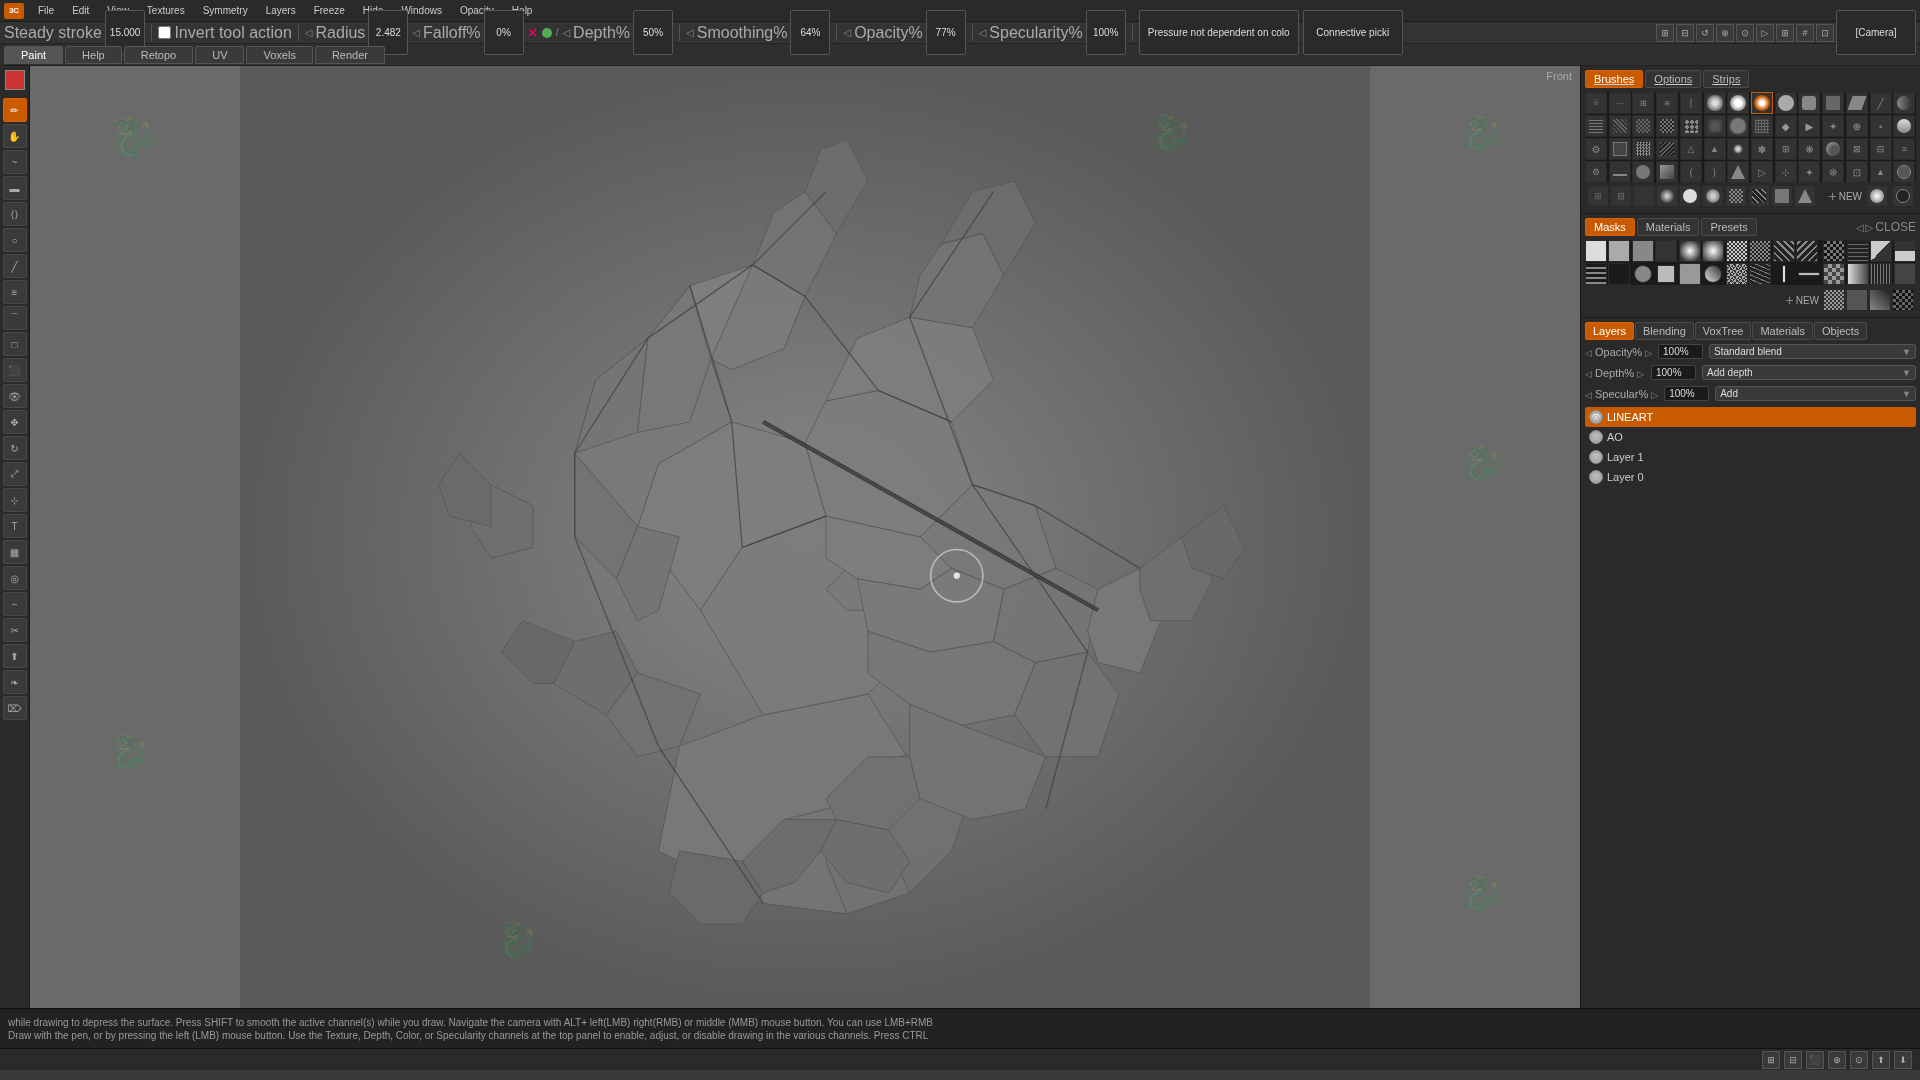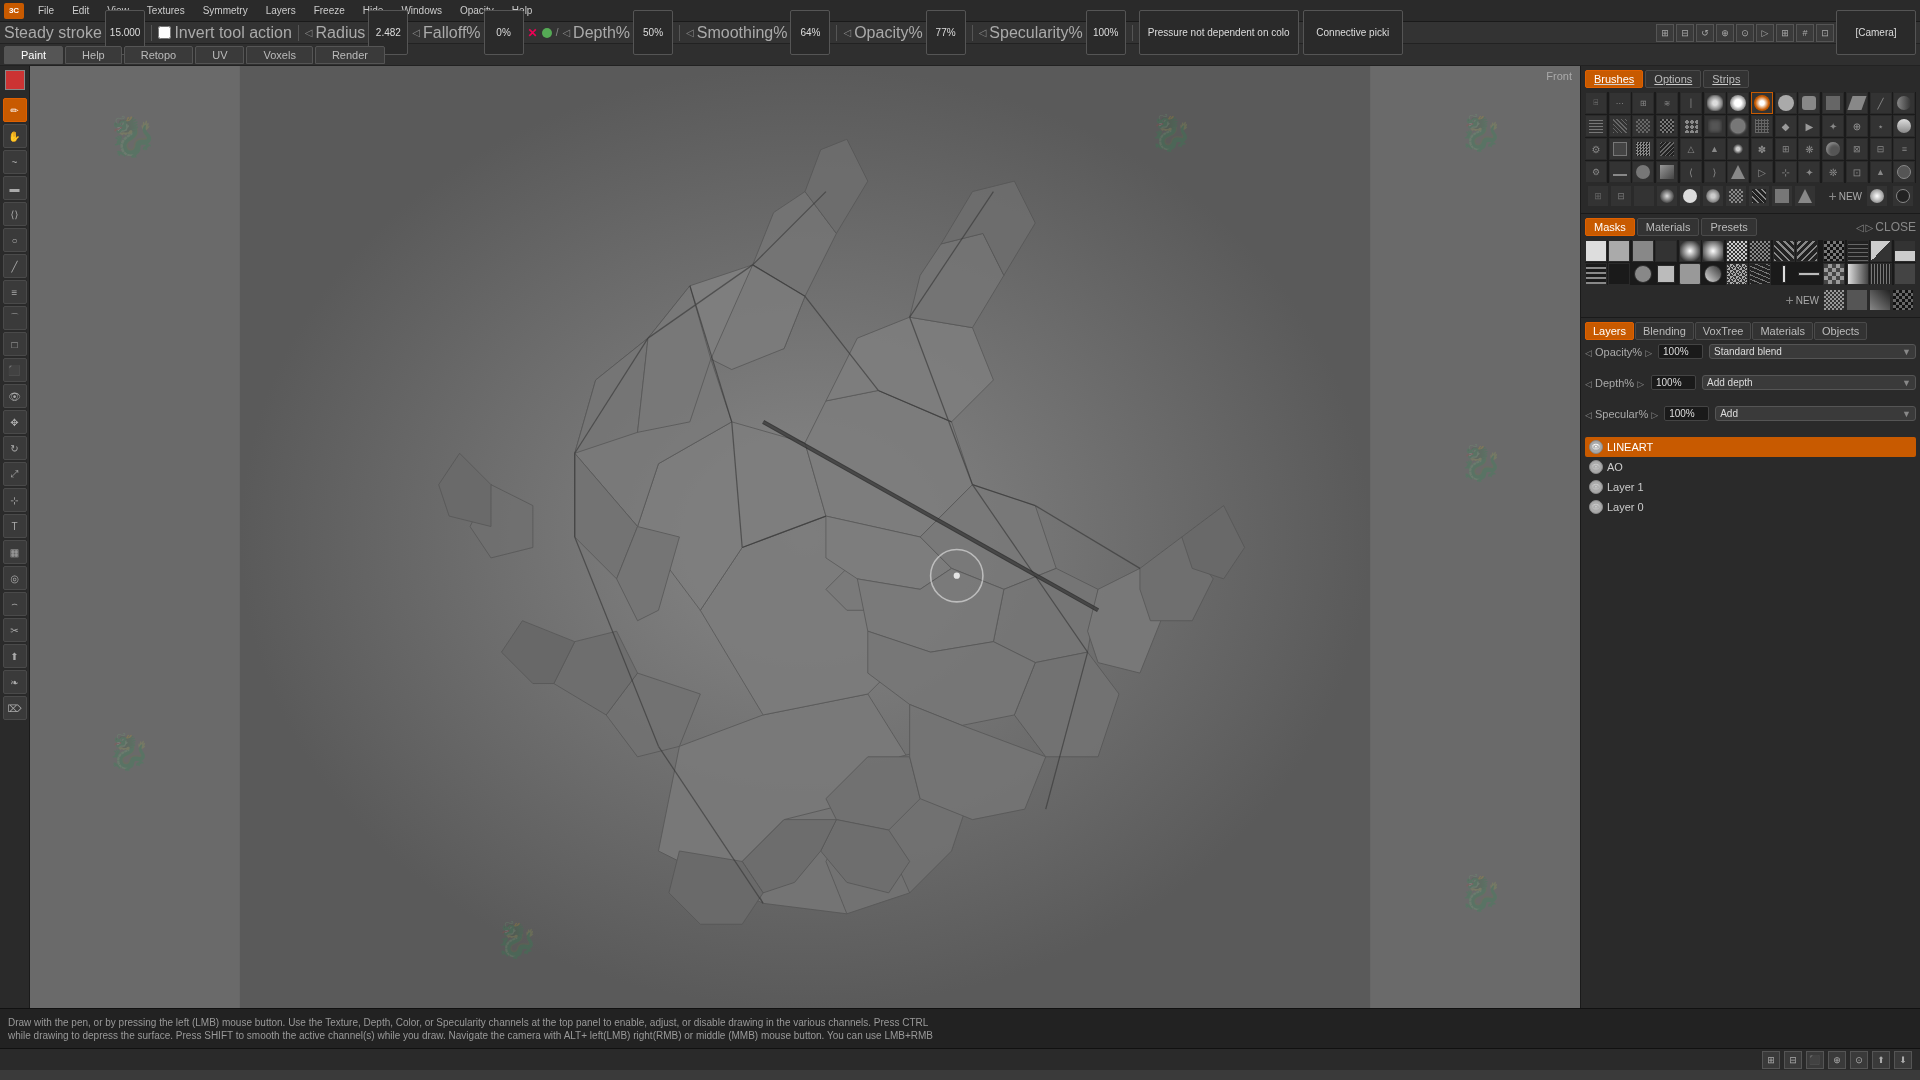--- a/index.html
+++ b/index.html
@@ -309,21 +309,21 @@
     }
     .layers-tab.active {
       background: #c85a00;
       color: #fff;
       border-color: #e06000;
     }
     .layers-row {
       display: flex;
       align-items: center;
       gap: 6px;
-      margin-bottom: 16px;
+      margin-bottom: 6px;
       font-size: 11px;
     }
     .layers-label { color: #aaa; min-width: 60px; }
     .layers-value {
       background: #1a1a1a;
       border: 1px solid #444;
       color: #ddd;
       padding: 1px 4px;
       min-width: 45px;
       font-size: 10px;
@@ -989,22 +989,22 @@
           <div class="layer-eye">👁</div>
           <span class="layer-name">Layer 0</span>
         </div>
       </div>
     </div>
 
   </div>
 </div>
 
 <div id="status-bar">
+  <span style="white-space:nowrap;overflow:hidden;text-overflow:ellipsis;">while drawing to depress the surface. Press SHIFT to smooth the active channel(s) while you draw. Navigate the camera with ALT+ left(LMB) right(RMB) or middle (MMB) mouse button. You can use LMB+RMB</span>
   <span style="white-space:nowrap;overflow:hidden;text-overflow:ellipsis;">Draw with the pen, or by pressing the left (LMB) mouse button. Use the Texture, Depth, Color, or Specularity channels at the top panel to enable, adjust, or disable drawing in the various channels. Press CTRL</span>
-  <span style="white-space:nowrap;overflow:hidden;text-overflow:ellipsis;">while drawing to depress the surface. Press SHIFT to smooth the active channel(s) while you draw. Navigate the camera with ALT+ left(LMB) right(RMB) or middle (MMB) mouse button. You can use LMB+RMB</span>
 </div>
 
 <div id="bottom-toolbar">
   <div class="bottom-icon">⊞</div>
   <div class="bottom-icon">⊟</div>
   <div class="bottom-icon">⬛</div>
   <div class="bottom-icon">⊕</div>
   <div class="bottom-icon">⊙</div>
   <div class="bottom-icon">⬆</div>
   <div class="bottom-icon">⬇</div>

